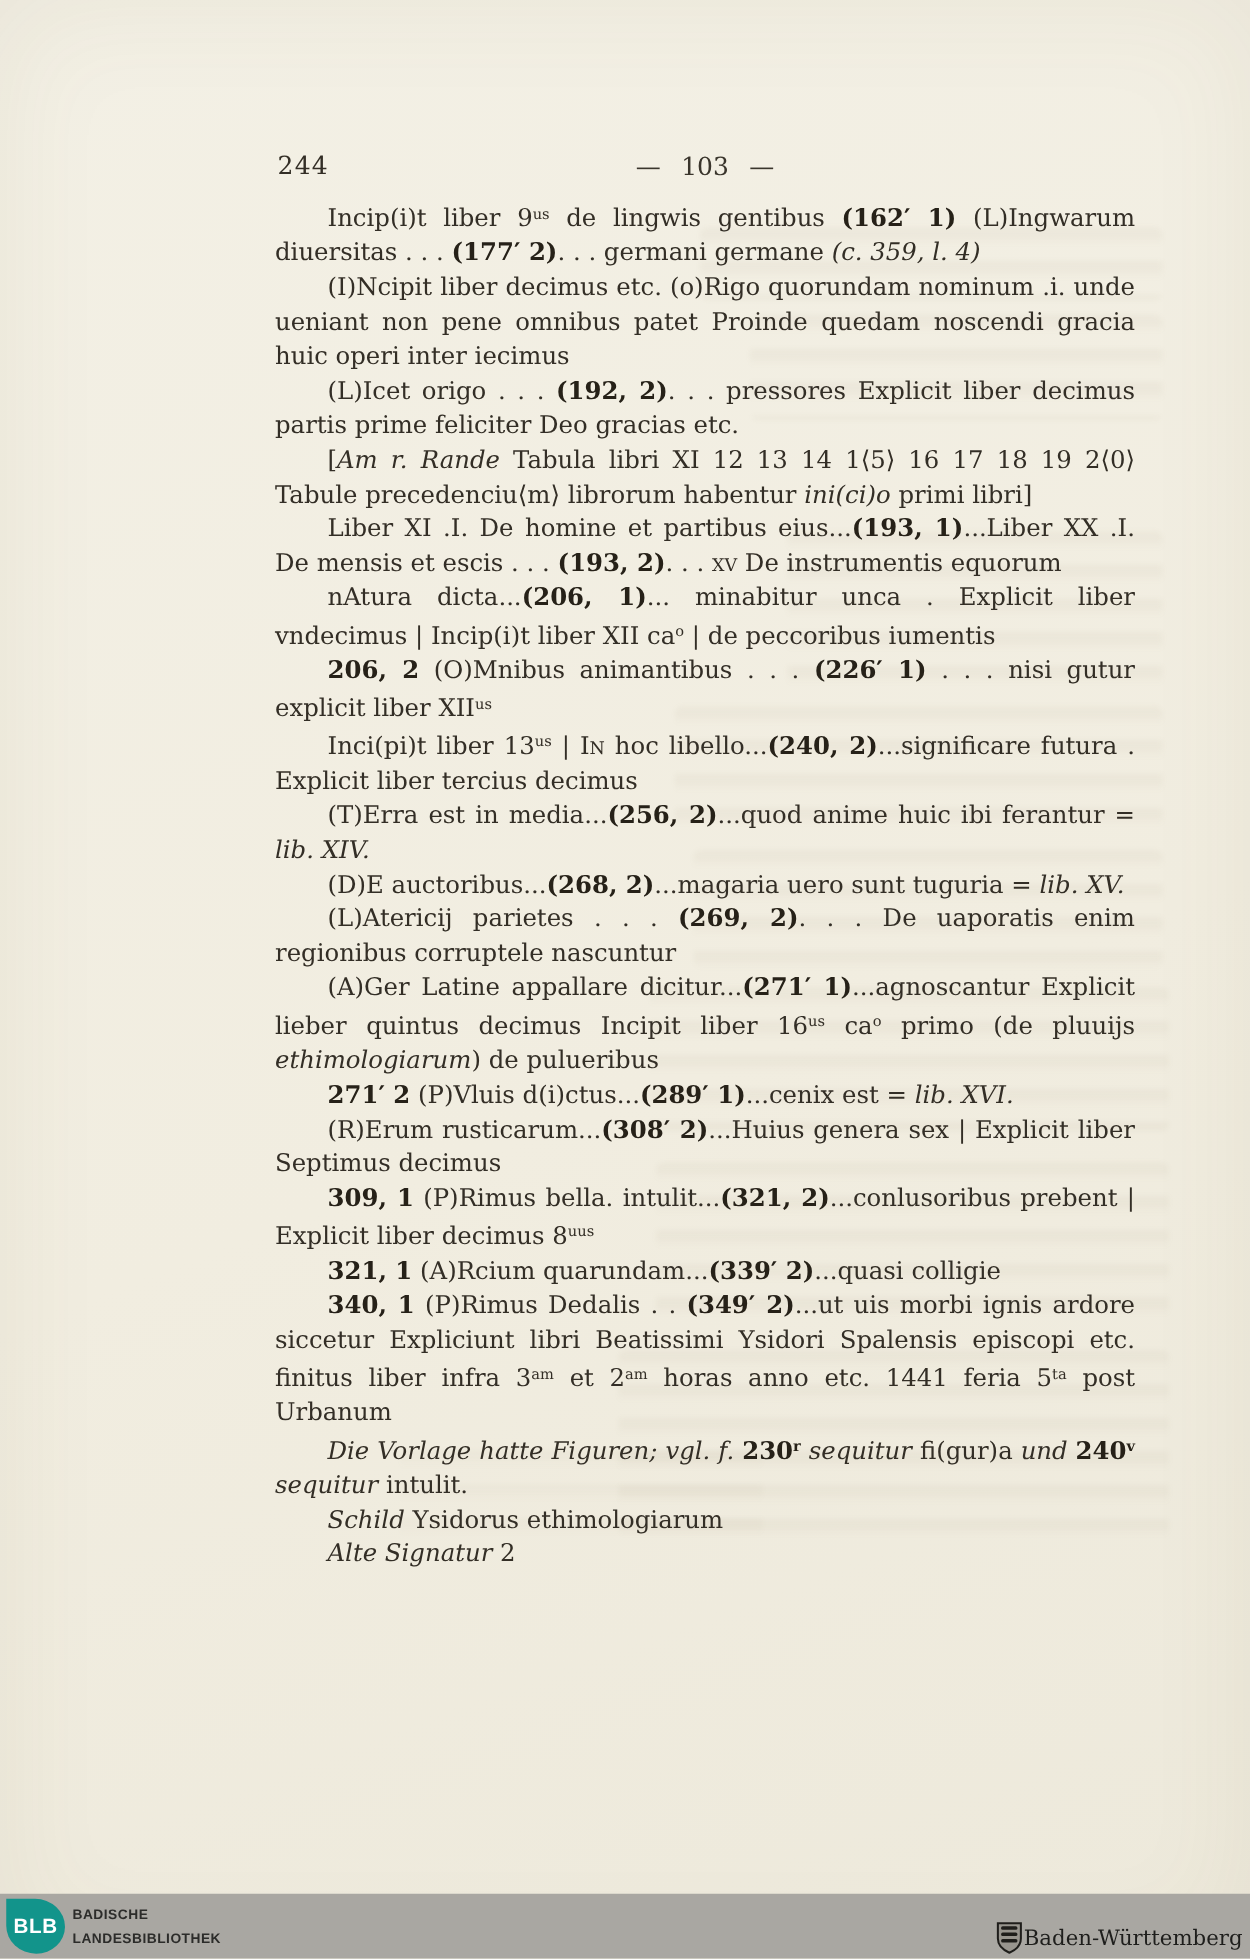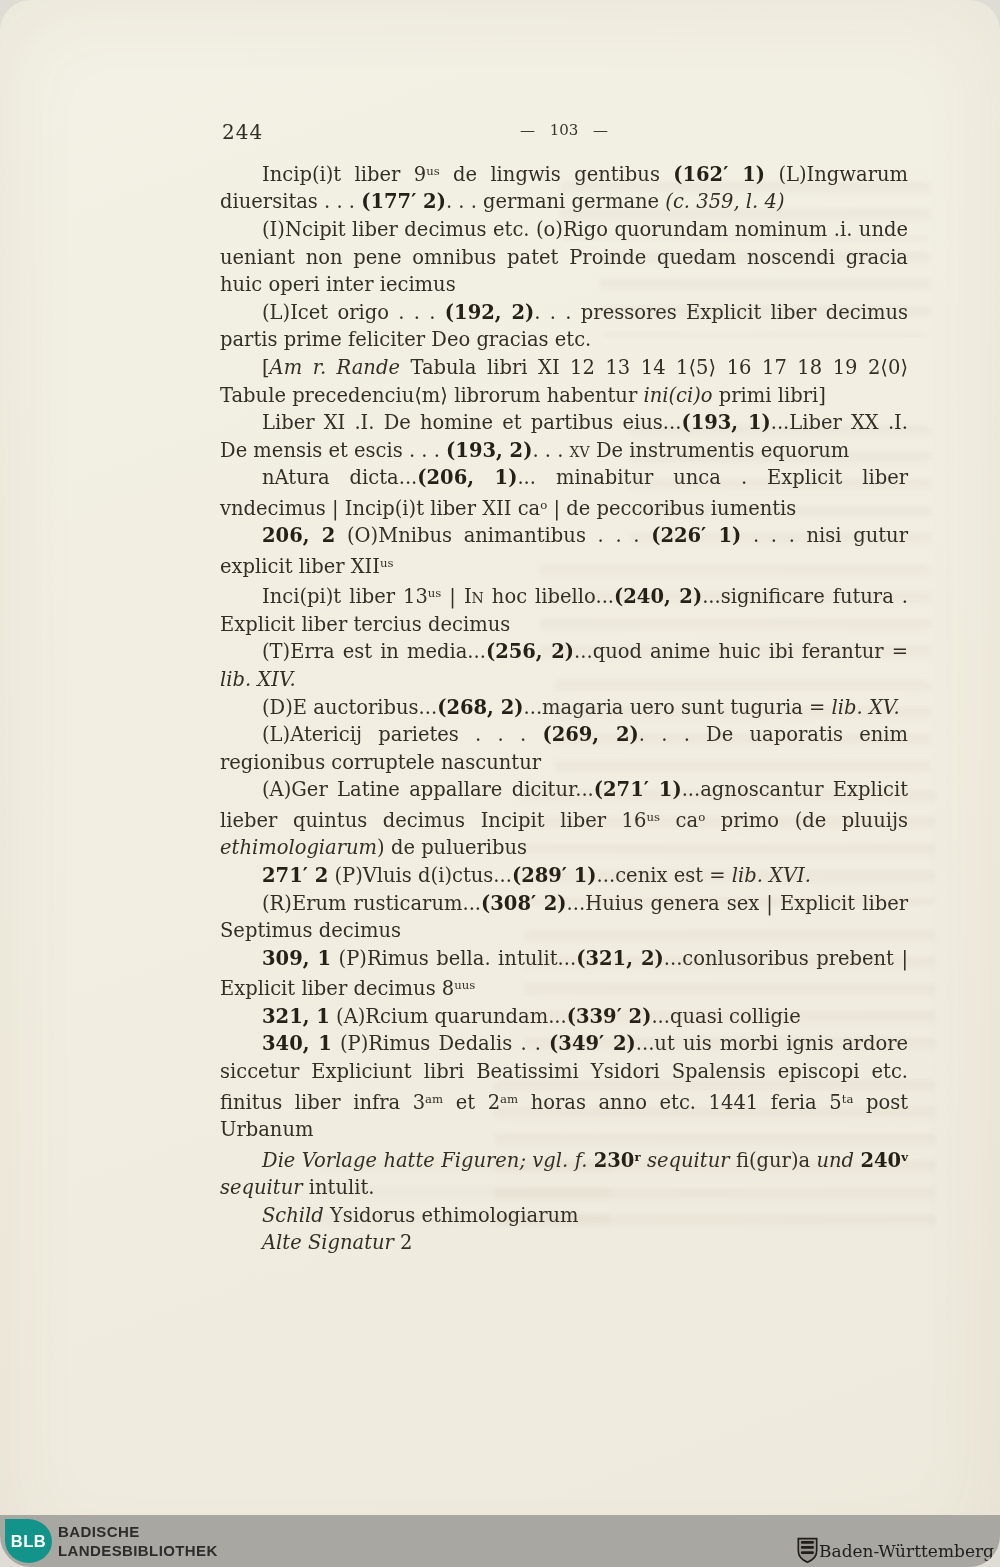--- a/index.html
+++ b/index.html
@@ -1,31 +1,31 @@
 <!DOCTYPE html>
 <html><head>
 <meta charset="utf-8">
 <style>
   html,body{margin:0;padding:0;background:#dedcd4;}
   .page{
     position:relative;width:1000px;height:1567px;overflow:hidden;
     background:linear-gradient(160deg,#f3f0e5 0%,#f1ede0 55%,#ede9db 100%);
     box-shadow:inset 0 0 90px rgba(110,95,60,.07);
-    font-family:"DejaVu Serif", serif;color:#332e26;border-radius:31px;
+    font-family:"DejaVu Serif", serif;color:#332e26;
   }
   
   .ghost{
     position:absolute;pointer-events:none;filter:blur(2px);opacity:.5;
     background:repeating-linear-gradient(180deg,
       rgba(146,131,100,.11) 0 9px, rgba(146,131,100,.03) 9px 14px, transparent 14px 27px);
     border-radius:6px;
   }
   .header{position:absolute;left:220px;right:92px;top:120px;height:28px;font-size:20px;}
   .pagenum{position:absolute;left:2px;top:0;letter-spacing:1px;}
-  .folio{position:absolute;left:0;right:0;top:1px;text-align:center;font-size:15px;word-spacing:10px;color:#3a352c;}
+  .folio{position:absolute;left:0;right:0;top:1px;text-align:center;font-size:20px;word-spacing:10px;color:#3a352c;}
   .body-text{position:absolute;left:220px;top:158px;width:688px;}
   p.para{margin:0;text-indent:42px;text-align:justify;font-size:19.5px;line-height:27.6px;}
   p.para span{white-space:normal;}
   .b{font-weight:700;color:#262118;}
   .i{font-style:italic;}
   .sc{font-variant:small-caps;}
   .sup{font-size:.6em;vertical-align:.5em;}
   .supi{font-size:.6em;vertical-align:.5em;}
   .supb{font-size:.6em;vertical-align:.5em;font-weight:700;color:#262118;}
   
@@ -33,21 +33,21 @@
   .blb-logo{
     position:absolute;left:5px;top:4px;width:47px;height:44px;background:#12948b;
     border-radius:0 52% 50% 52%;display:flex;align-items:center;justify-content:center;
   }
   .blb-logo span{
     font-family:"Liberation Sans", sans-serif;font-weight:700;font-size:16.5px;
     color:#ffffff;letter-spacing:.5px;
   }
   .orgname{
     position:absolute;left:58px;top:8px;
-    font-family:"Liberation Sans", sans-serif;font-weight:700;font-size:15px;
+    font-family:"Liberation Sans", sans-serif;font-weight:700;font-size:11px;
     line-height:18.5px;color:#2c2c2a;letter-spacing:.4px;
   }
   .bw{position:absolute;right:6px;bottom:2px;display:flex;flex-direction:row;align-items:center;}
   .bw svg{display:block;margin-bottom:1px;margin-left:18px;}
   .region{font-family:"DejaVu Serif", serif;font-size:17px;color:#1e1e1c;white-space:nowrap;}
 </style>
 </head>
 <body>
 
 <div class="page">

